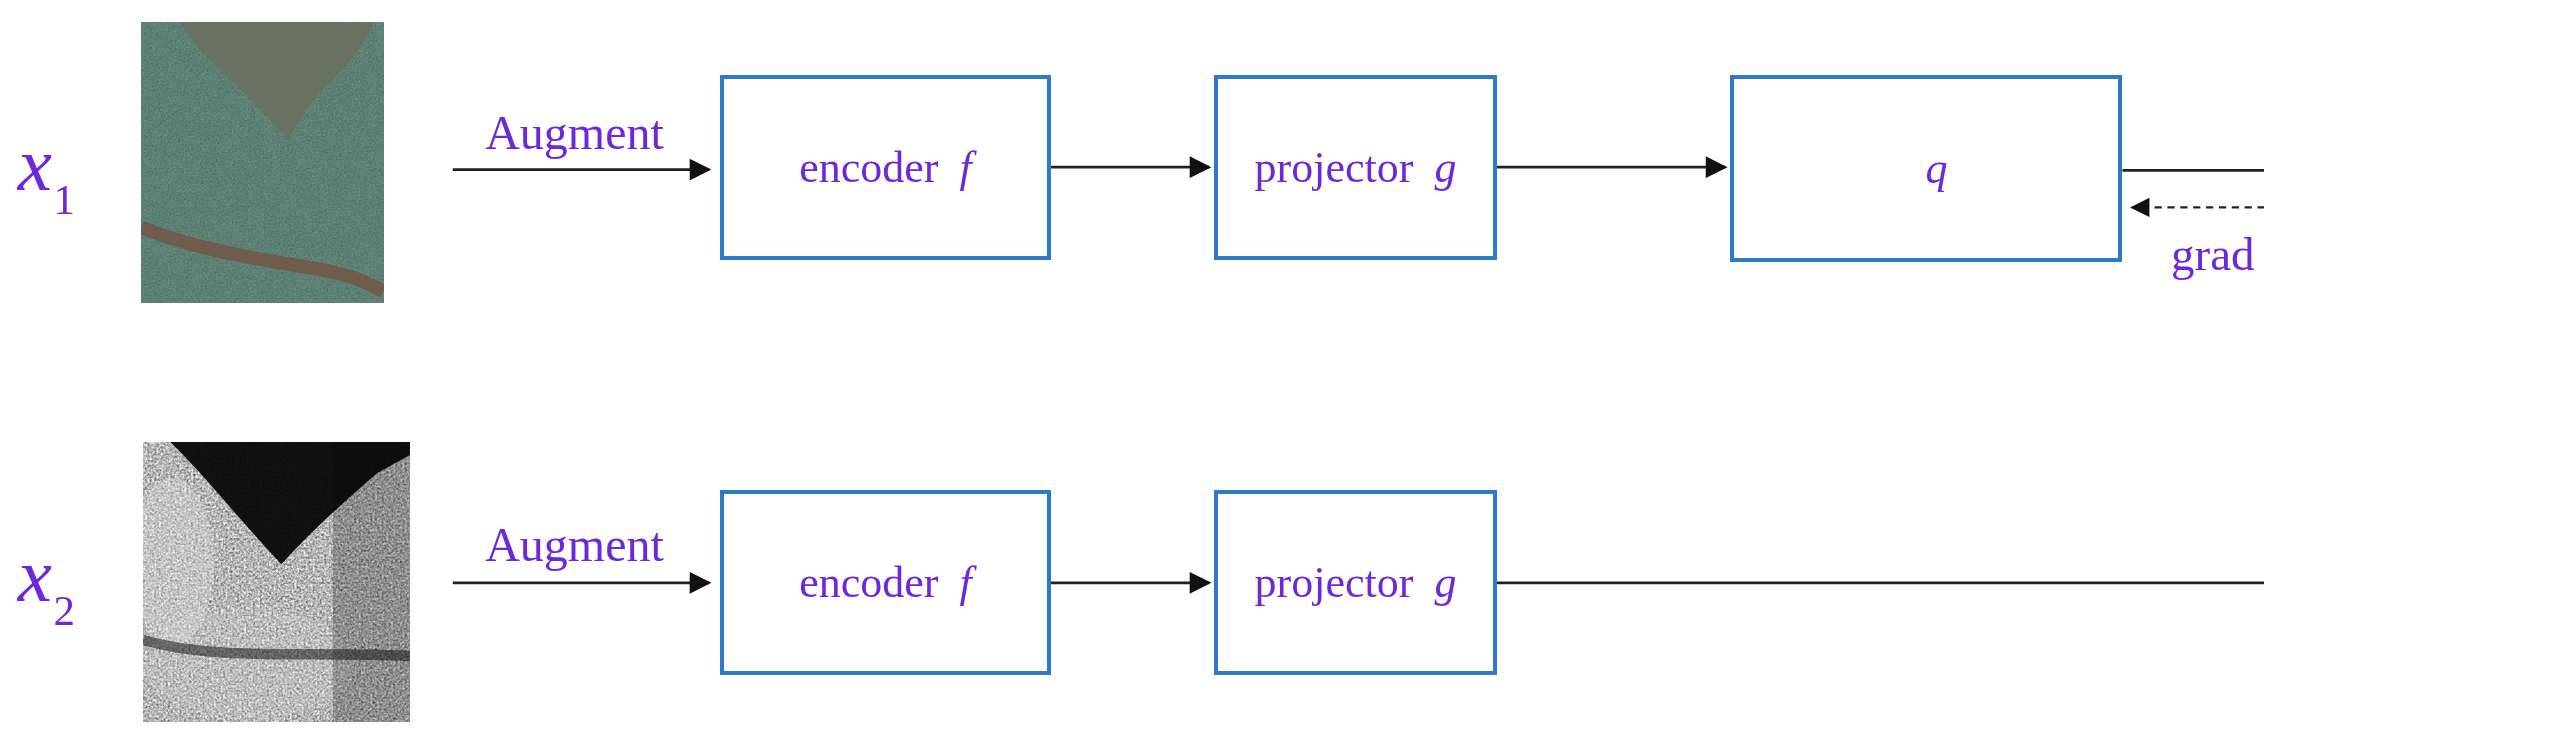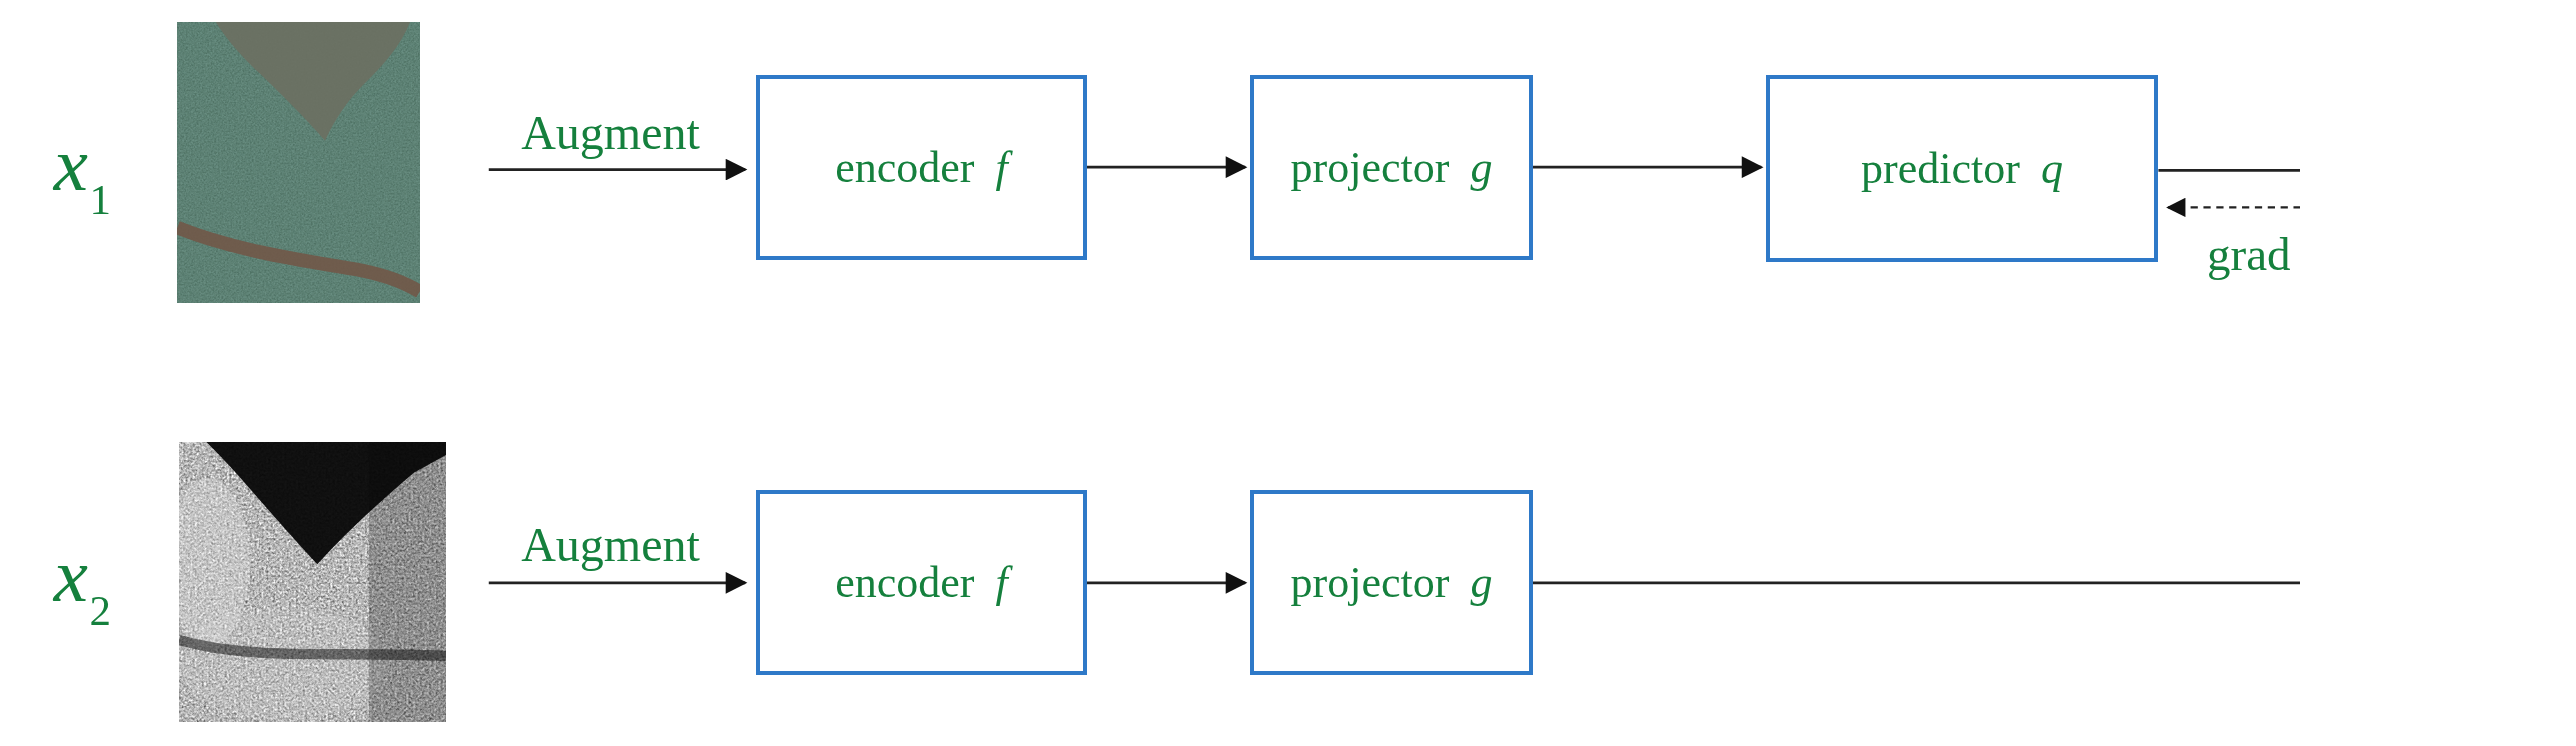--- a/index.html
+++ b/index.html
@@ -1,20 +1,19 @@
 <!DOCTYPE html>
 <html style="font-size:13px"><head>
 <meta charset="utf-8">
 <style>
   html,body{margin:0;padding:0;background:#ffffff;}
   #canvas{
     position:relative;width:2264px;height:746px;background:#ffffff;
-    font-family:"Liberation Serif","DejaVu Serif",serif;color:#15803d;
+    font-family:"Liberation Serif","DejaVu Serif",serif;color:#6d28d9;
     overflow:hidden;
-    margin-left:36px;
   }
   #connectors{position:absolute;left:0;top:0;width:2576px;height:746px;z-index:1;}
   .box{
     position:absolute;z-index:2;background:#ffffff;
     border:4px solid #2E79C8;box-sizing:border-box;
     display:flex;align-items:center;justify-content:center;
     font-size:44px;line-height:1;white-space:nowrap;
   }
   .box .sym{font-style:italic;margin-left:21px;}
   .augment{
@@ -104,21 +103,20 @@
 
   <div class="box" style="left:720px;top:75px;width:331px;height:185px">
     <span>encoder</span>
     <span class="sym">f</span>
   </div>
   <div class="box" style="left:1214px;top:75px;width:283px;height:185px">
     <span>projector</span>
     <span class="sym">g</span>
   </div>
   <div class="box" style="left:1730px;top:75px;width:392px;height:187px">
-    <span>predictor</span>
     <span class="sym">q</span>
   </div>
 
   <div class="gradlabel" style="left:2171px;top:231px">grad</div>
 
 
   <div class="box" style="left:720px;top:490px;width:331px;height:185px">
     <span>encoder</span>
     <span class="sym">f</span>
   </div>

